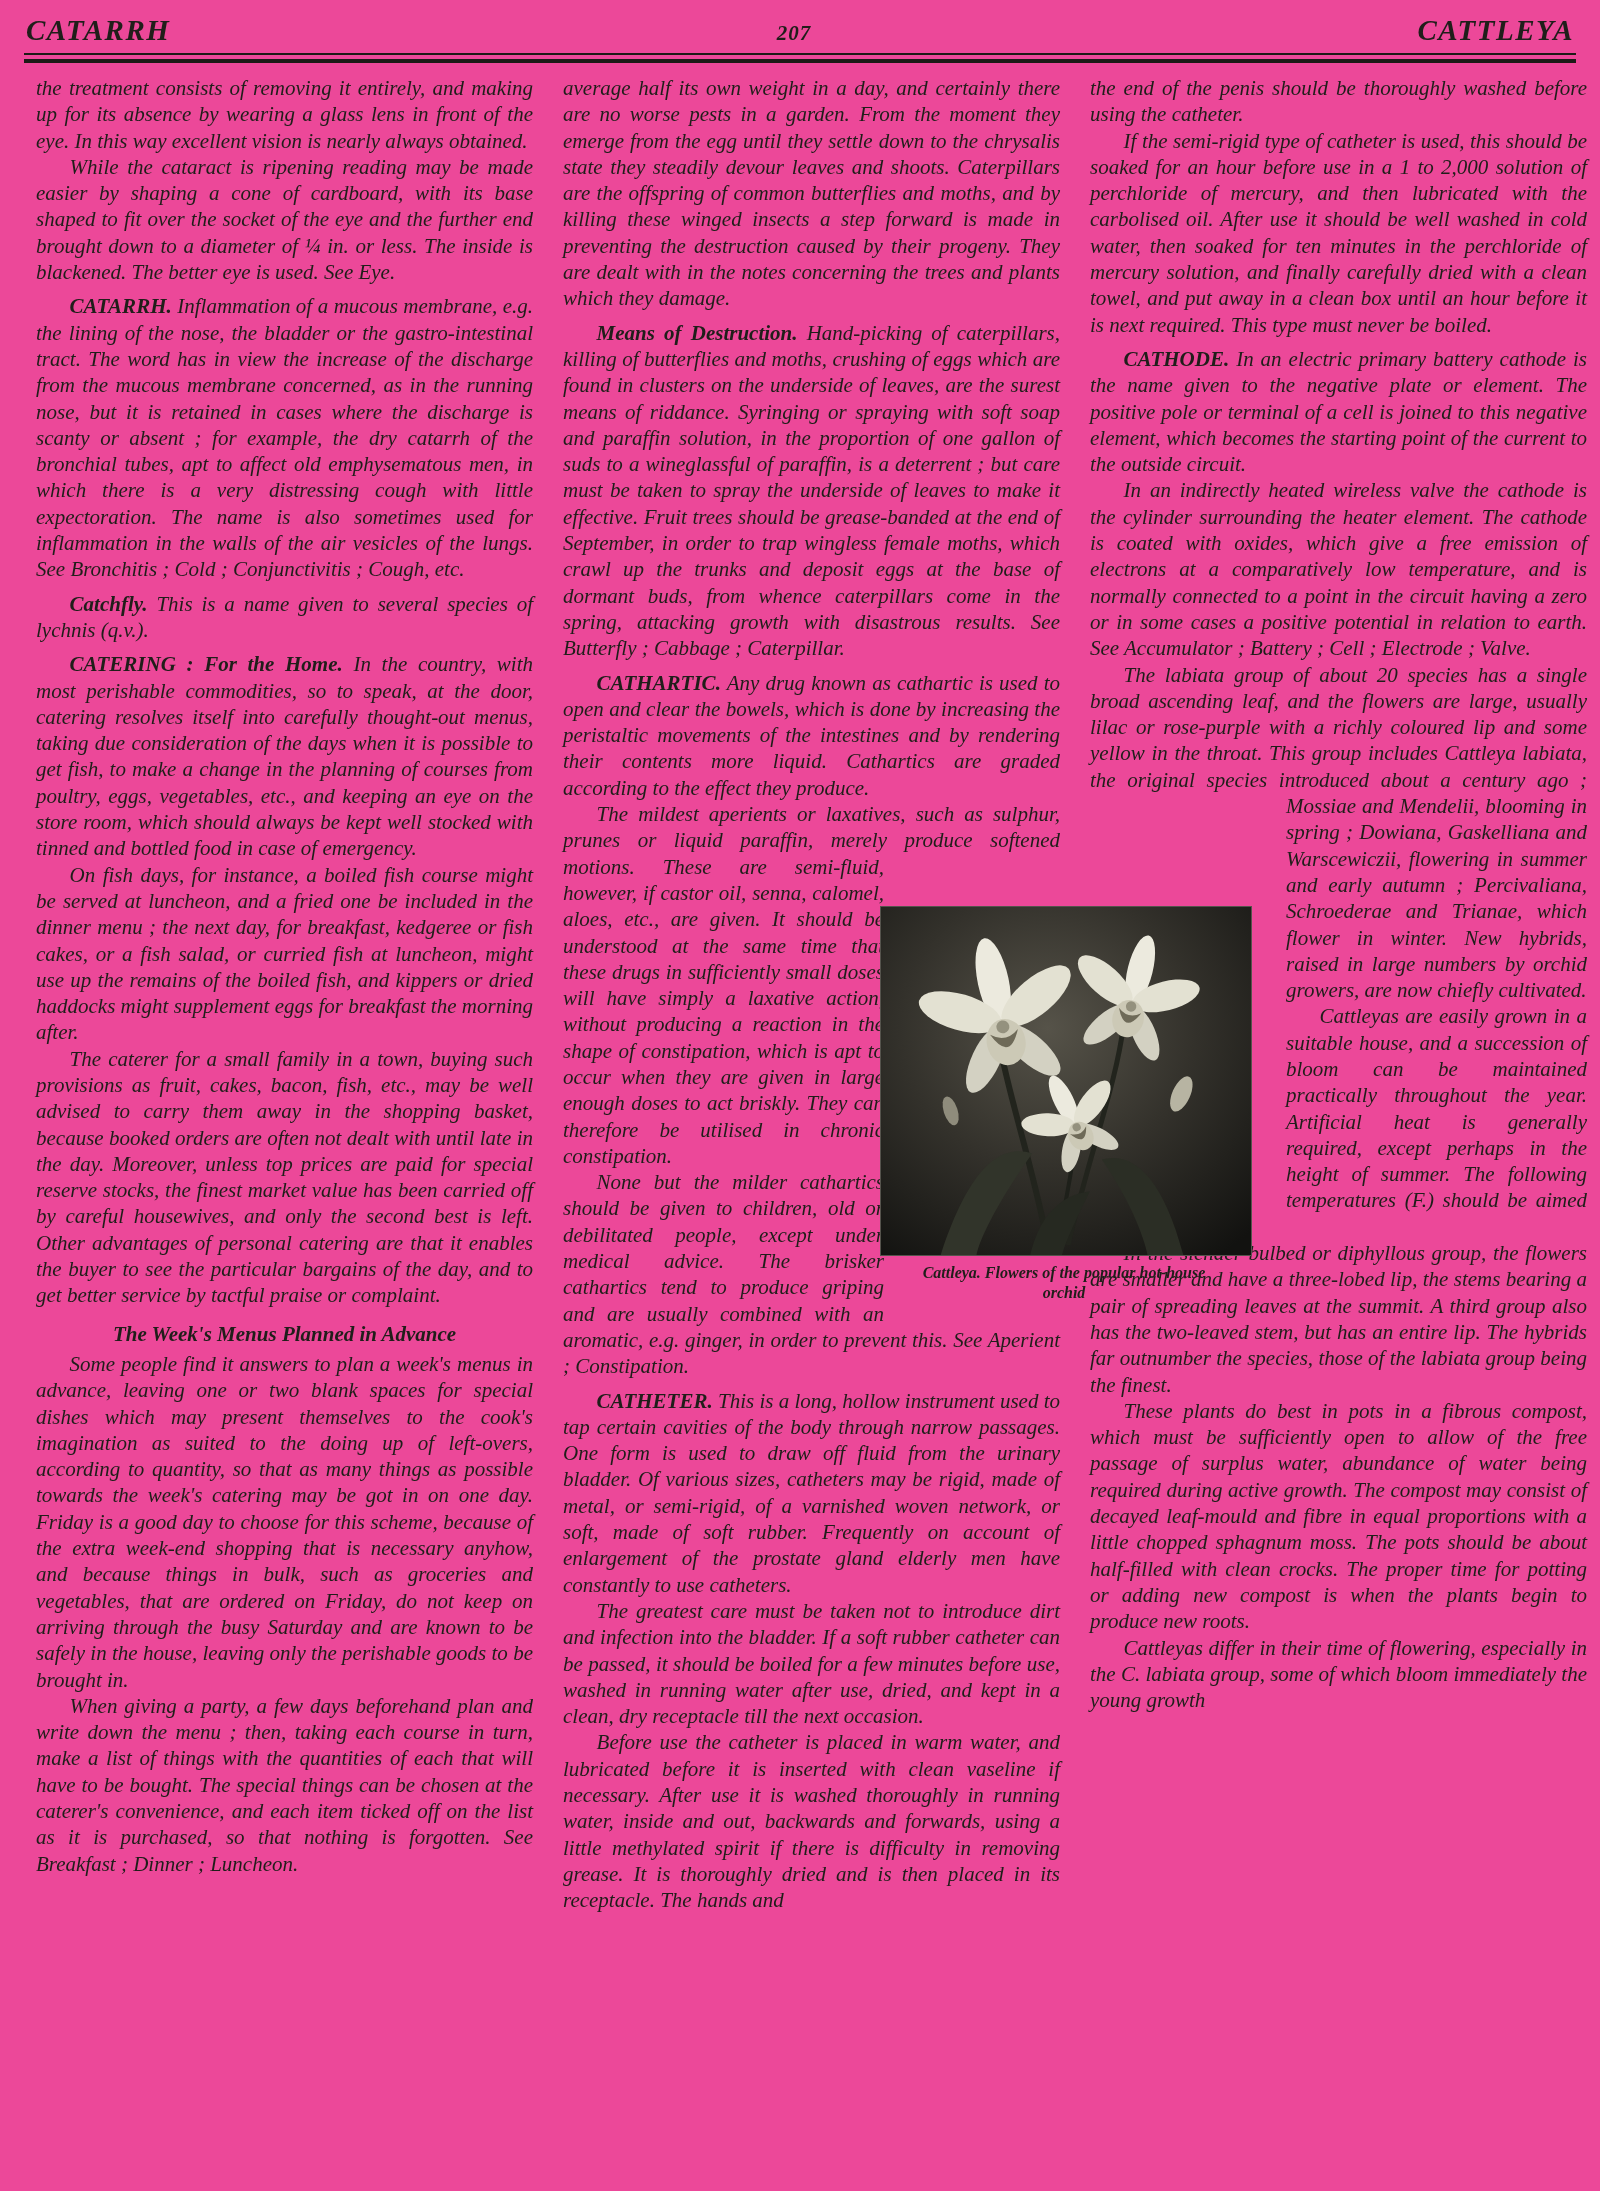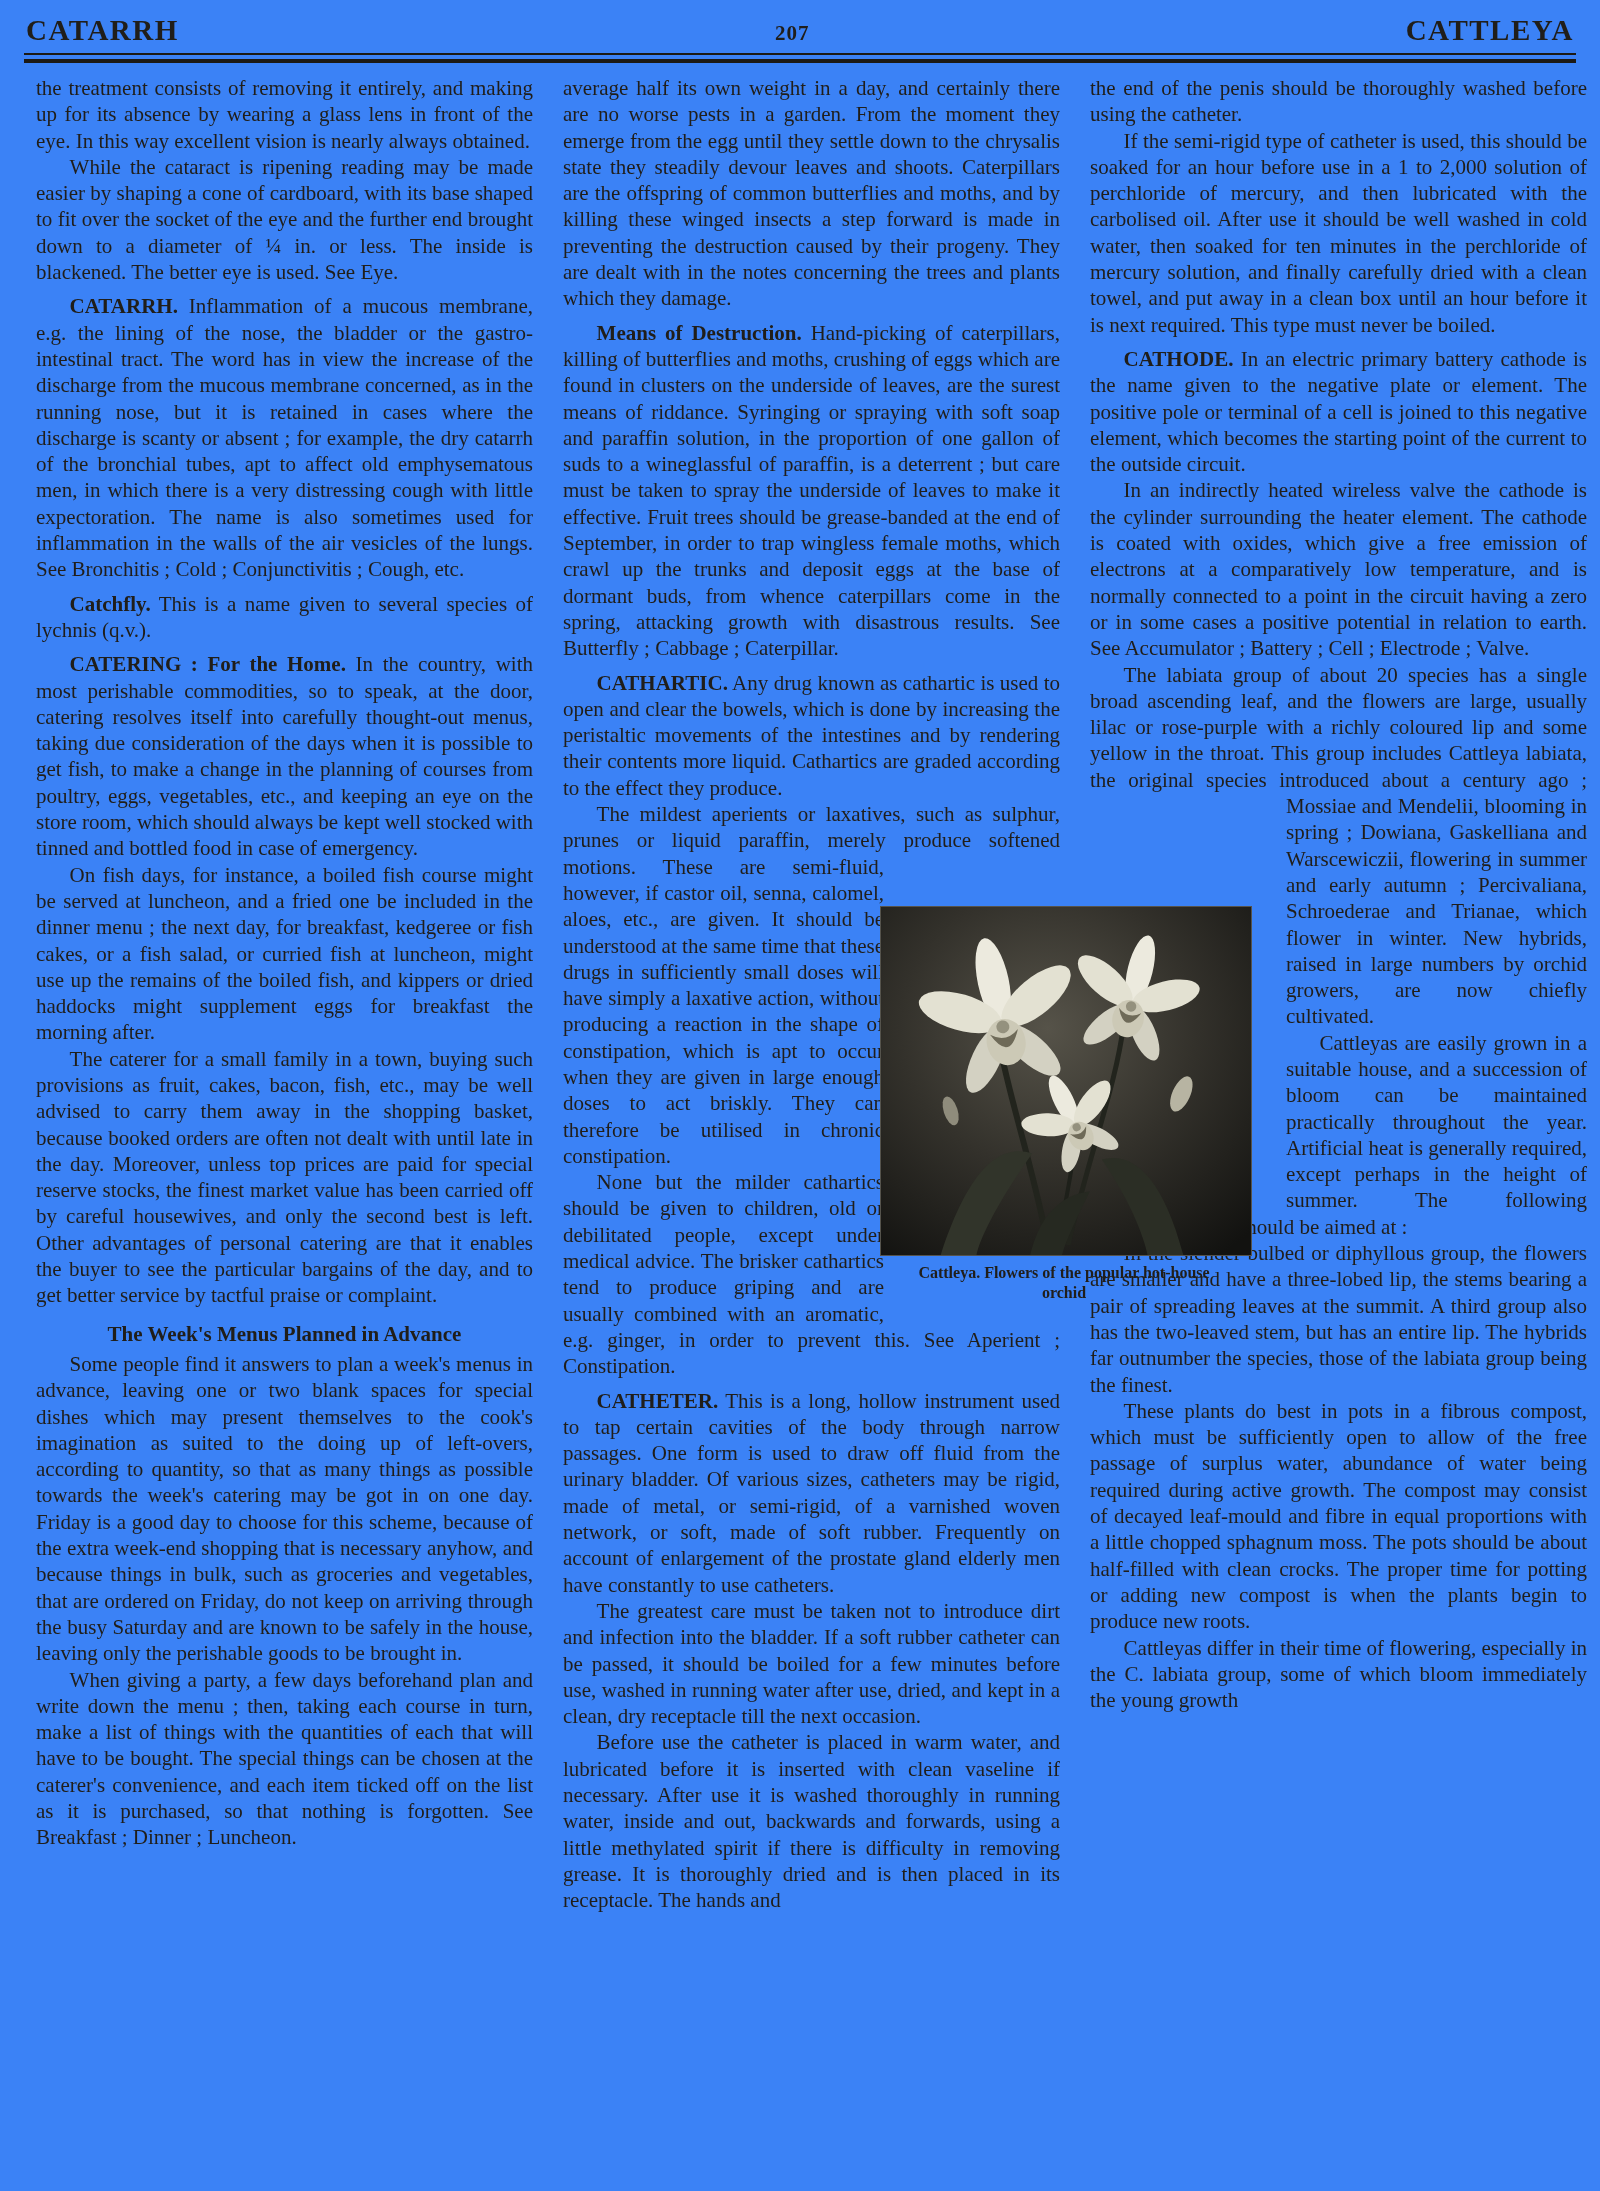--- a/index.html
+++ b/index.html
@@ -4,23 +4,24 @@
 <style>
   html,body{margin:0;padding:0;}
   body{
     width:1600px;height:2191px;
     background:#d8d5cd;
     font-family:"Liberation Serif","DejaVu Serif",serif;
   }
   .page{
     position:relative;
     width:1600px;height:2191px;
-    background:#3b82f6;
+    background:#ec4899;
     color:#201e1a;
     overflow:hidden;
+    font-style:italic;
   }
   
   .header{
     display:flex;justify-content:space-between;align-items:baseline;
     padding:14px 26px 5px 26px;
   }
   .running-title{
     font-size:29px;font-weight:bold;letter-spacing:1.5px;
   }
   .pageno{font-size:21px;font-weight:bold;letter-spacing:1px;}

